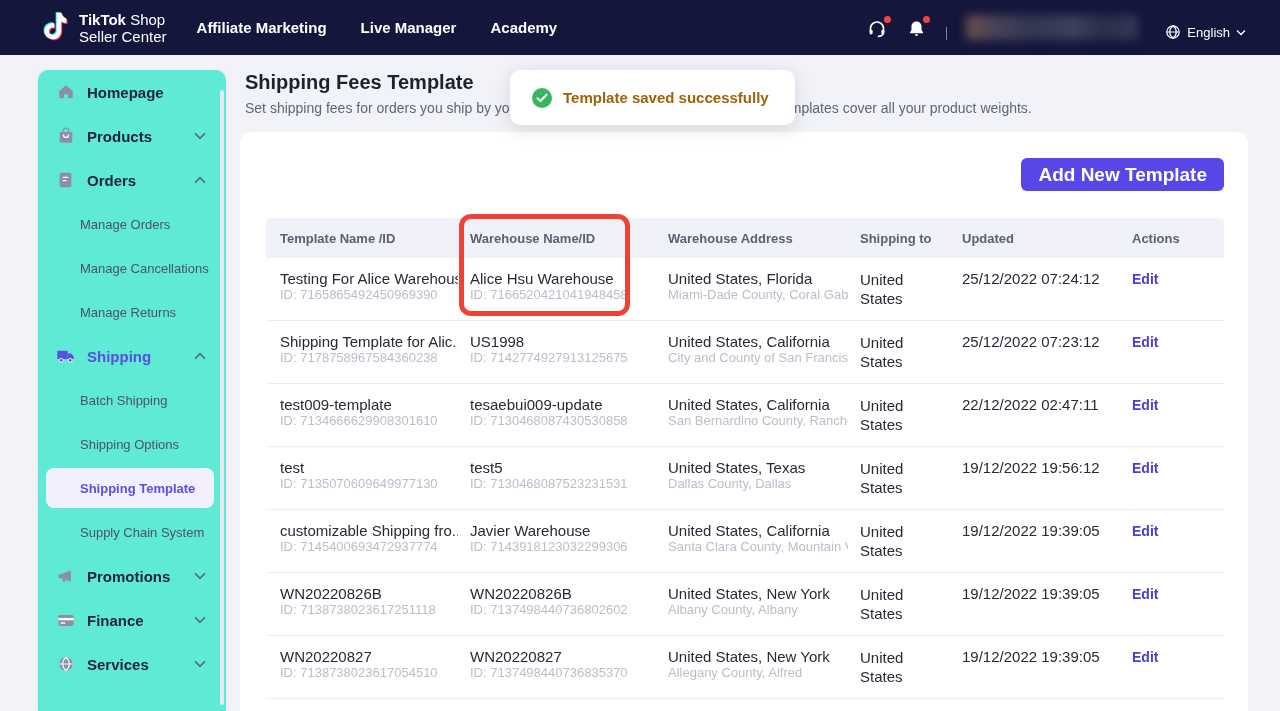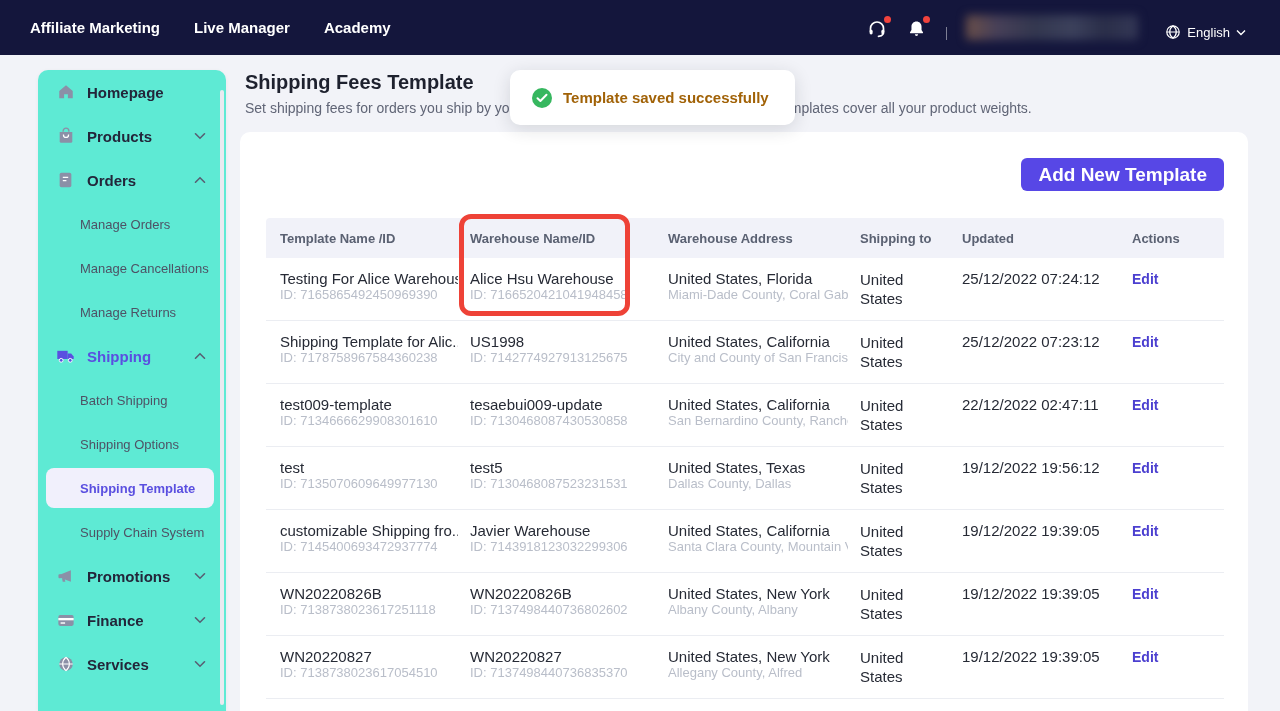--- a/index.html
+++ b/index.html
@@ -58,20 +58,37 @@
   .wrap-txt { font-size:15px; color:#262a35; line-height:19px; }
   .edit-link { font-size:14px; font-weight:700; color:#4c40d0; cursor:pointer; }
 
   
   .red-box { position:absolute; left:459px; top:214px; width:171px; height:102px; border:5px solid #ee4237; border-radius:12px; z-index:70; pointer-events:none; }
 </style>
 </head>
 <body>
 
 <div class="navbar">
+  <div class="logo-wrap">
+    <div class="logo-note">
+      <svg width="30" height="34" viewBox="0 0 34 38" style="left:-1px;top:-1px">
+          <path fill="#25f4ee" d="M24.5 2c.5 3.1 2.4 5.6 5.5 6.4v4.9c-2.1 0-4.1-.6-5.9-1.8v10.2c0 6-4.1 10-9.6 10-5.3 0-9.3-3.9-9.3-9 0-5 4-9.1 9.4-9.1.5 0 1.1 0 1.6.1v5.2c-.5-.2-1.1-.4-1.7-.4-2.4 0-4.2 1.8-4.2 4.2s1.8 4.1 4.2 4.1c2.5 0 4.4-1.7 4.4-4.4V2h5.6z"></path>
+        </svg>
+      <svg width="30" height="34" viewBox="0 0 34 38" style="left:1px;top:1px">
+          <path fill="#fe2c55" d="M24.5 2c.5 3.1 2.4 5.6 5.5 6.4v4.9c-2.1 0-4.1-.6-5.9-1.8v10.2c0 6-4.1 10-9.6 10-5.3 0-9.3-3.9-9.3-9 0-5 4-9.1 9.4-9.1.5 0 1.1 0 1.6.1v5.2c-.5-.2-1.1-.4-1.7-.4-2.4 0-4.2 1.8-4.2 4.2s1.8 4.1 4.2 4.1c2.5 0 4.4-1.7 4.4-4.4V2h5.6z"></path>
+        </svg>
+      <svg width="30" height="34" viewBox="0 0 34 38">
+          <path fill="#ffffff" d="M24.5 2c.5 3.1 2.4 5.6 5.5 6.4v4.9c-2.1 0-4.1-.6-5.9-1.8v10.2c0 6-4.1 10-9.6 10-5.3 0-9.3-3.9-9.3-9 0-5 4-9.1 9.4-9.1.5 0 1.1 0 1.6.1v5.2c-.5-.2-1.1-.4-1.7-.4-2.4 0-4.2 1.8-4.2 4.2s1.8 4.1 4.2 4.1c2.5 0 4.4-1.7 4.4-4.4V2h5.6z"></path>
+        </svg>
+    </div>
+    <div class="logo-text">
+      <div><span class="b">TikTok</span><span> Shop</span></div>
+      <div>Seller Center</div>
+    </div>
+  </div>
   <div class="nav-links">
     <div class="nav-link">Affiliate Marketing</div>
     <div class="nav-link">Live Manager</div>
     <div class="nav-link">Academy</div>
   </div>
   <div class="nav-right">
     <div class="nav-icon">
       <svg width="20" height="20" viewBox="0 0 20 20" fill="none" stroke="#ffffff" stroke-width="1.7" stroke-linecap="round">
         <path d="M3.5 12V9.5a6.5 6.5 0 0 1 13 0V12"></path>
         <rect x="2.6" y="10.8" width="3" height="4.6" rx="1.4" fill="#ffffff" stroke="none"></rect>

